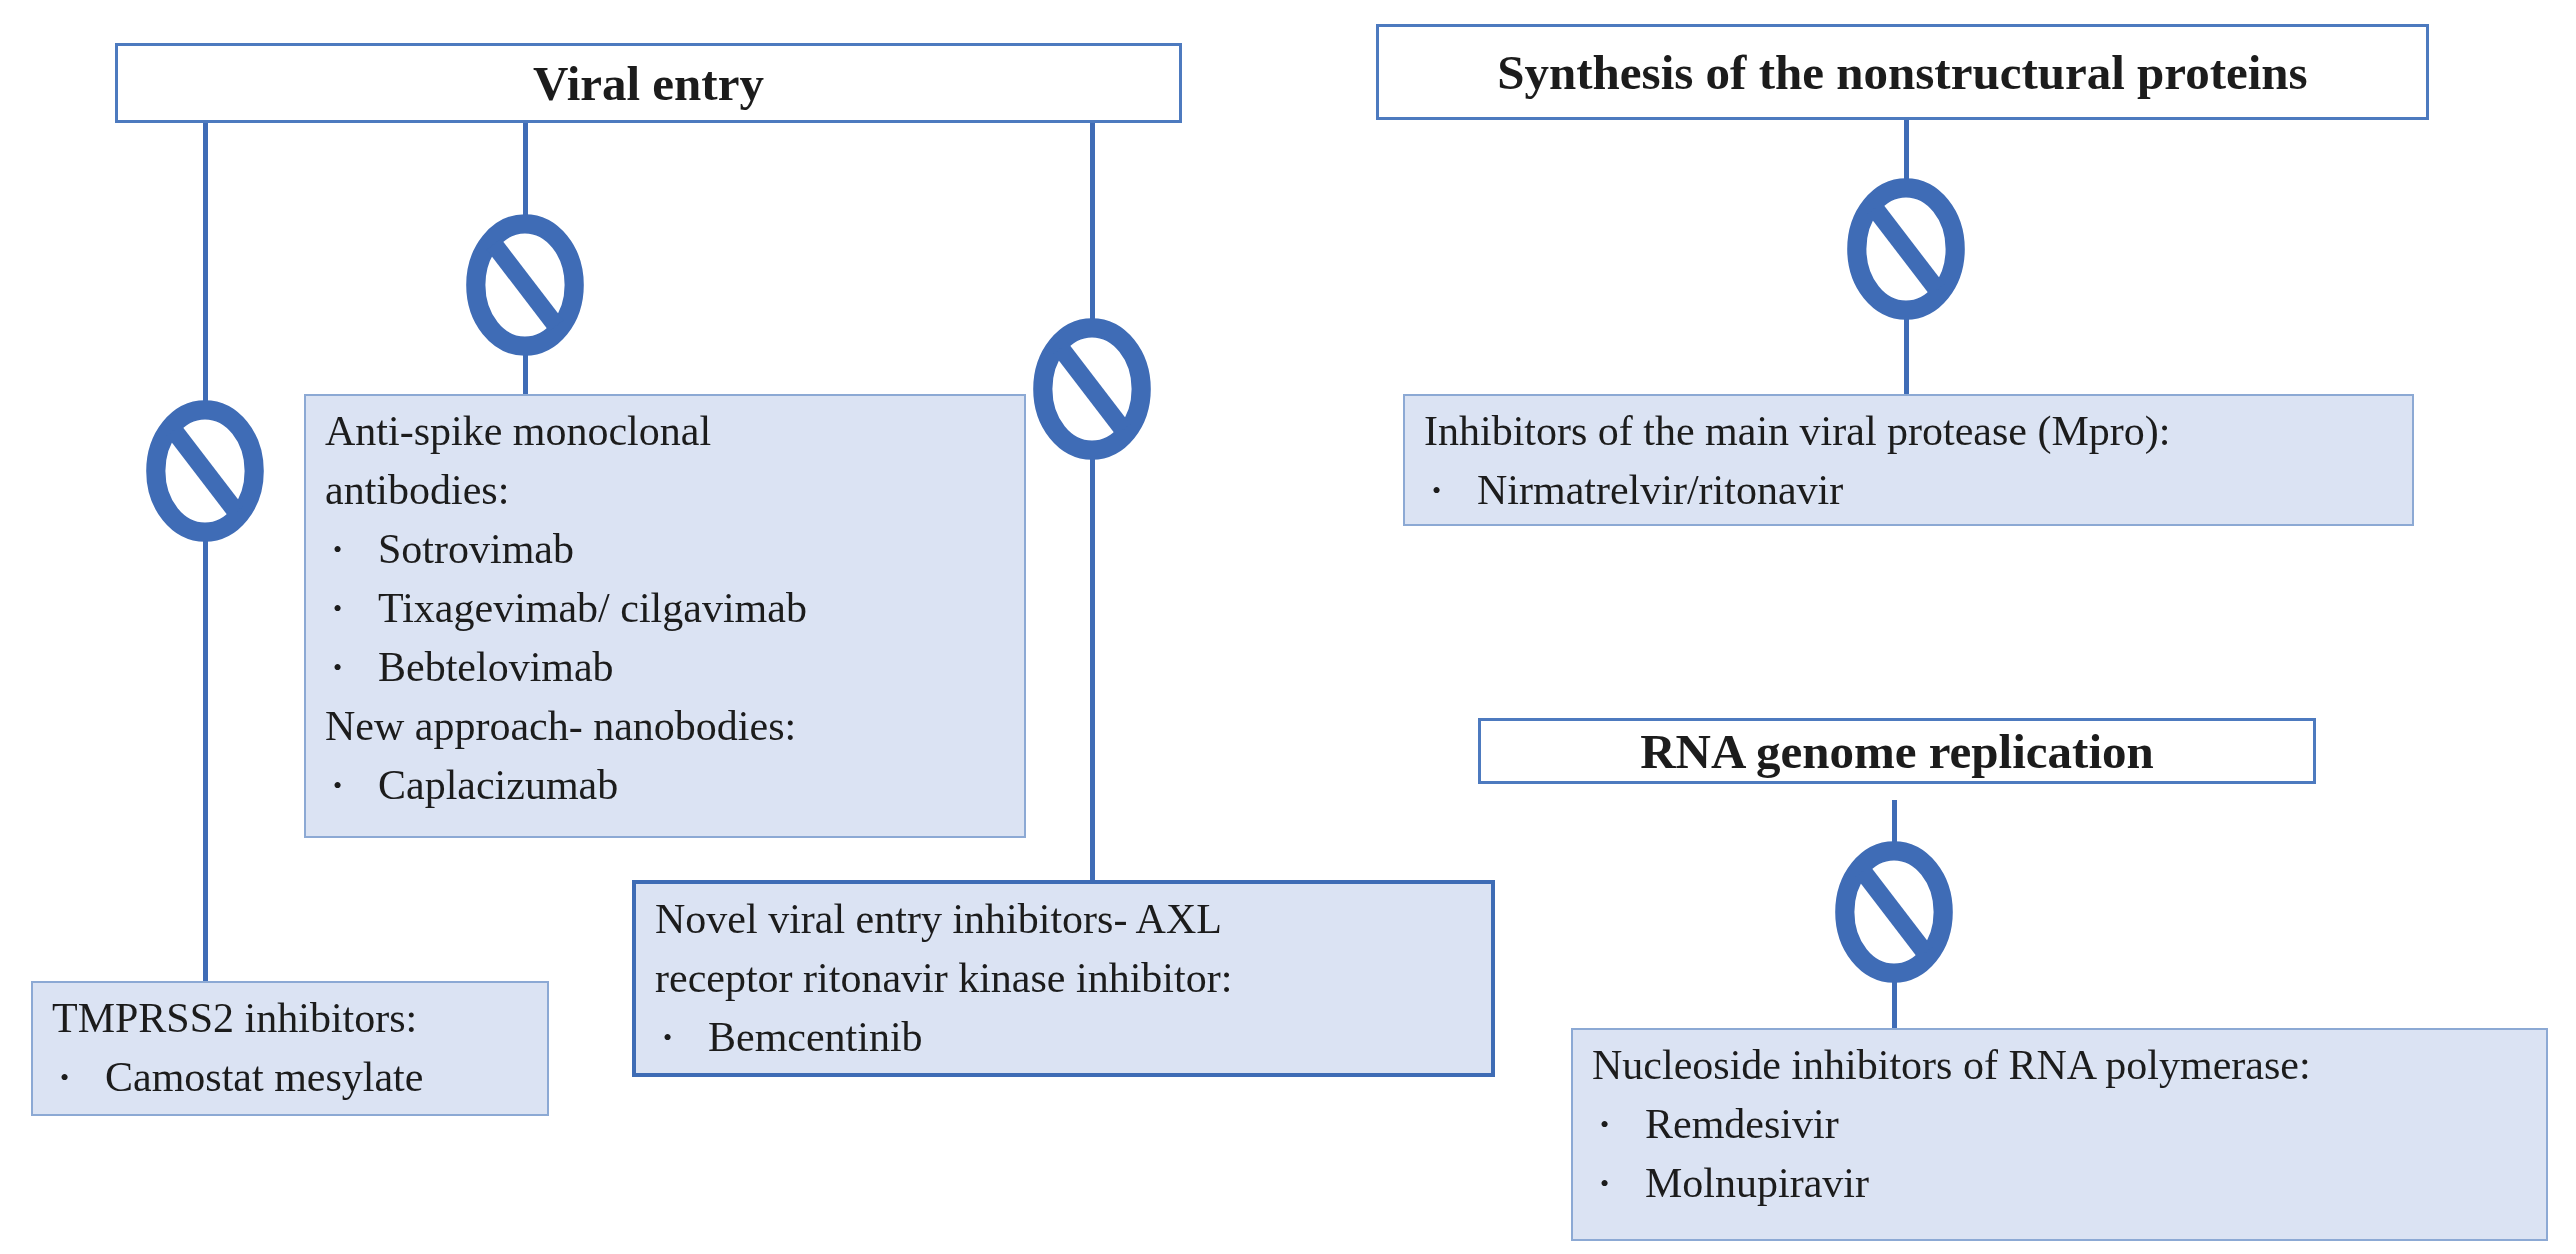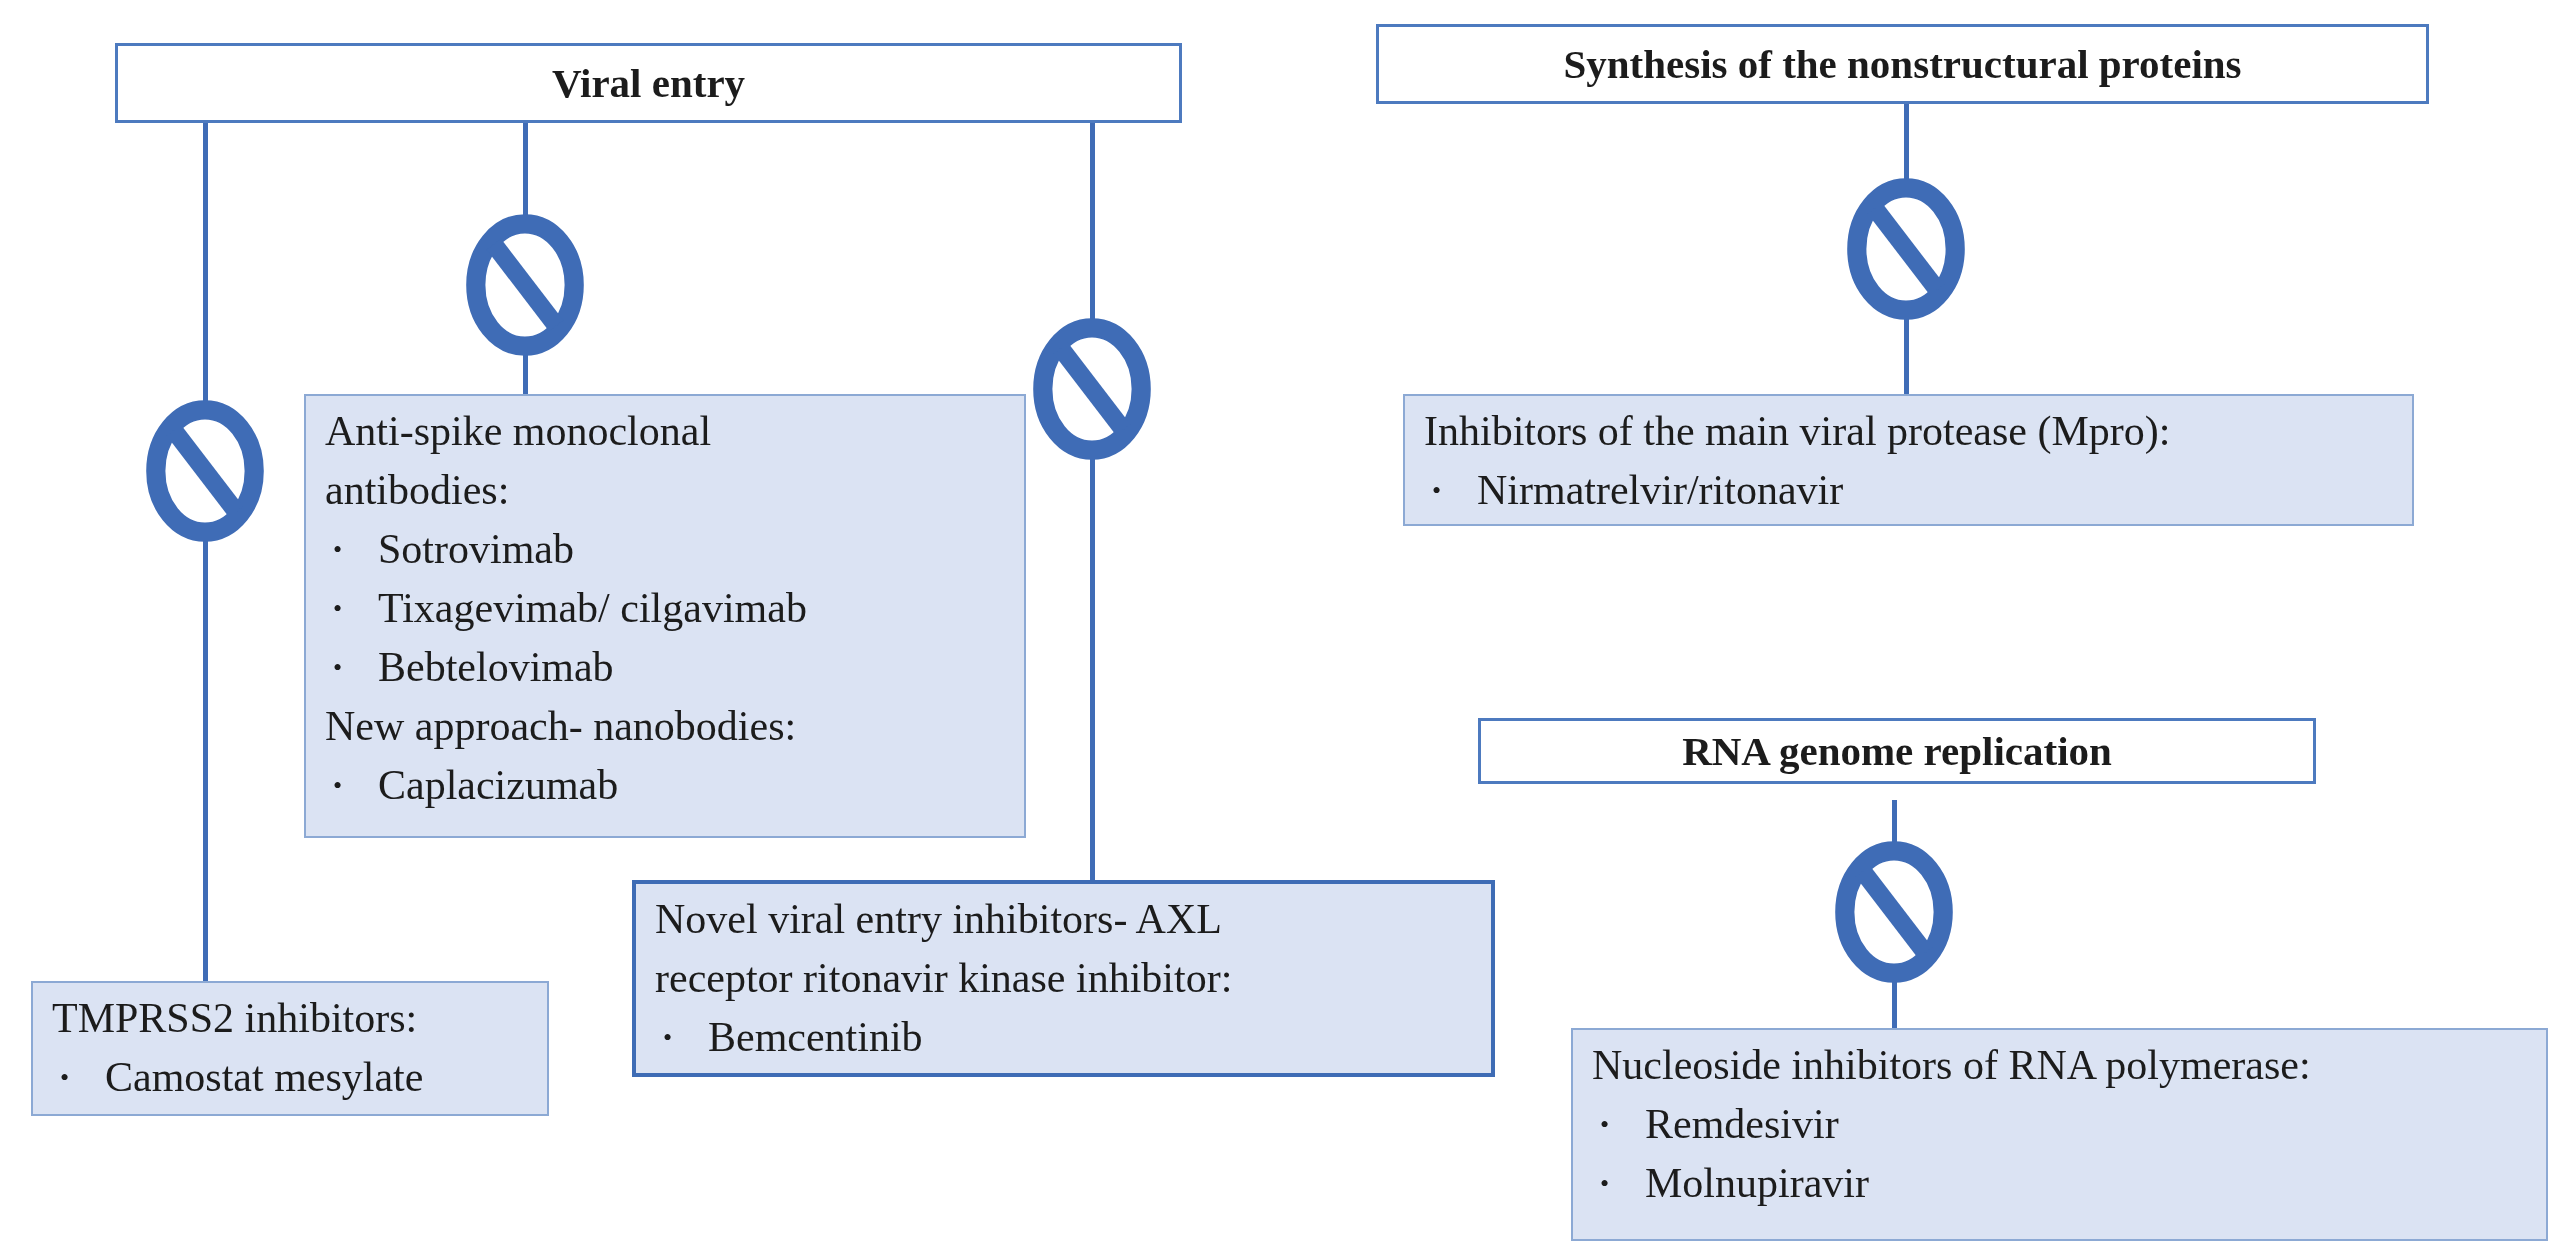--- a/index.html
+++ b/index.html
@@ -18,21 +18,21 @@
     font-family:"Liberation Serif", serif;
     color:var(--text);
     overflow:hidden;
   }
   
   .hdr{
     position:absolute;
     background:#ffffff;
     border:3.2px solid var(--header-border);
     display:flex;align-items:center;justify-content:center;
-    font-size:41px;font-weight:bold;
+    font-size:49px;font-weight:bold;
     box-sizing:border-box;
     z-index:3;
   }
   
   .vline{
     position:absolute;width:4.8px;
     background:var(--line-blue);
     z-index:1;
   }
   
@@ -84,21 +84,21 @@
       <line x1="24" y1="26" x2="76" y2="94"></line>
     </svg>
   <svg class="nosign" style="left:1834px;top:838px;" viewBox="0 0 100 120">
       <ellipse cx="50" cy="60" rx="41" ry="51"></ellipse>
       <line x1="24" y1="26" x2="76" y2="94"></line>
     </svg>
 
   <div class="hdr" style="left:115px;top:43px;width:1067px;height:80px;">
     <span>Viral entry</span>
   </div>
-  <div class="hdr" style="left:1376px;top:24px;width:1053px;height:80px;">
+  <div class="hdr" style="left:1376px;top:24px;width:1053px;height:96px;">
     <span>Synthesis of the nonstructural proteins</span>
   </div>
   <div class="hdr" style="left:1478px;top:718px;width:838px;height:66px;">
     <span>RNA genome replication</span>
   </div>
 
   <div class="cbox" style="left:304px;top:394px;width:722px;height:444px;">
     <div class="cline">
         <span>Anti-spike monoclonal</span>
       </div>

